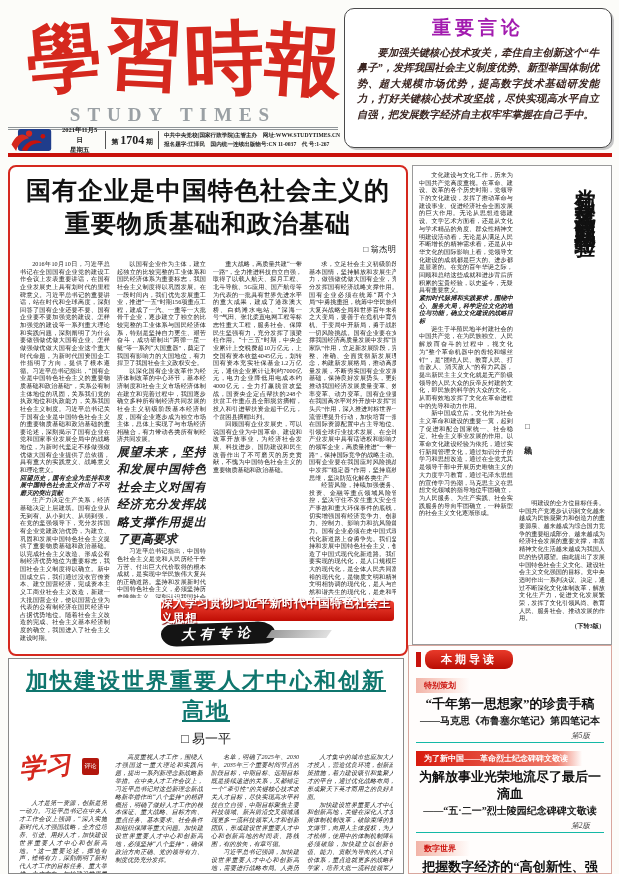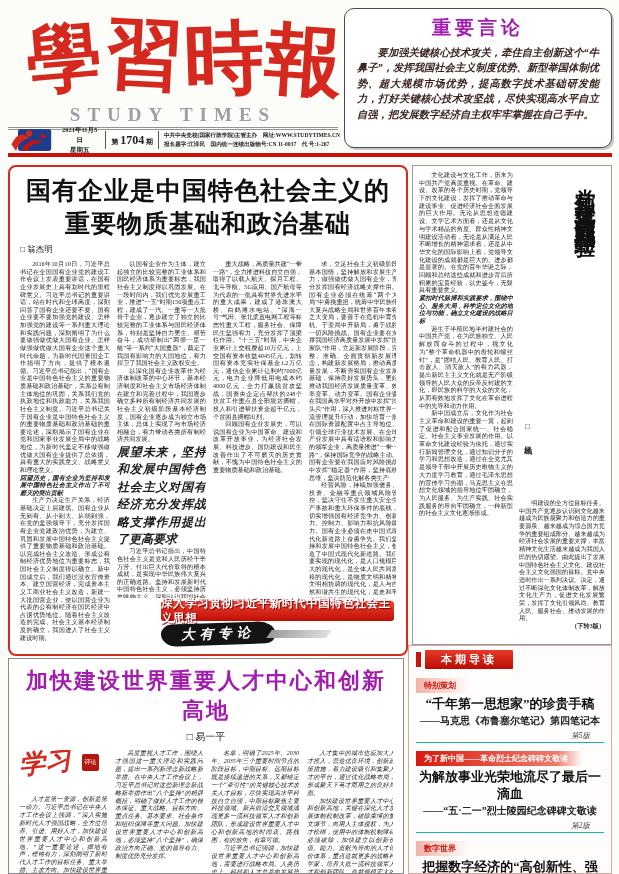--- a/index.html
+++ b/index.html
@@ -34,21 +34,21 @@
     box-shadow:2px 2px 0 #c7c7c7;padding:6px 12px 4px;box-sizing:border-box;}
   .qb-title{text-align:center;color:#a21caf;font-size:19px;font-weight:900;letter-spacing:4px;}
   .qb-body{margin-top:4px;font-size:10.3px;line-height:1.5;text-align:justify;
     text-indent:2em;color:#3a2420;font-weight:bold;font-style:italic;}
   
   .main-box{position:absolute;left:8px;top:165px;width:400px;height:491px;
     border:2px solid #d5281e;border-radius:8px;background:#fff;
     padding:8px 10px 6px;box-sizing:border-box;}
   .main-hl{text-align:center;font-size:25px;font-weight:900;line-height:1.3;
     letter-spacing:1px;color:#111;}
-  .main-by{text-align:left;font-size:8.5px;margin:4px 0 5px;color:#222;}
+  .main-by{text-align:right;font-size:8.5px;margin:4px 0 5px;color:#222;}
   .cols{display:flex;gap:7px;height:392px;overflow:hidden;}
   .col{width:90px;flex:0 0 auto;font-size:6.15px;line-height:1.24;text-align:justify;overflow:hidden;}
   .col p{margin:0;text-indent:2em;}
   .subhead{font-weight:900;margin:4px 0;text-indent:0 !important;font-style:italic;}
   .sub-big{font-size:12px;line-height:1.45;margin:6px 0;}
   .right-three{flex:1;display:flex;flex-direction:column;overflow:hidden;}
   .three-cols{display:flex;gap:7px;flex:1;overflow:hidden;}
   .three-cols .col{width:89px;}
   .jump{display:block;text-align:right;text-indent:0;font-weight:bold;}
   .banner-zone{height:52px;display:flex;flex-direction:column;align-items:flex-start;
@@ -75,41 +75,41 @@
     font-size:21px;font-weight:900;letter-spacing:4px;line-height:1;
     height:322px;align-self:flex-end;margin-right:10px;color:#111;}
   .ra-vby{position:absolute;left:2px;top:250px;writing-mode:vertical-rl;
     text-orientation:upright;font-size:8px;color:#222;}
   .ra-col2{margin-top:6px;flex:1;font-size:6.15px;line-height:1.25;
     text-align:justify;overflow:hidden;}
   .ra-col2 p{margin:0;text-indent:2em;}
   
   .bottom-box{position:absolute;left:8px;top:658px;width:396px;height:216px;
     border:1px solid #8a8a8a;background:#fff;padding:7px 10px;box-sizing:border-box;overflow:hidden;}
-  .bot-hl{text-align:center;font-size:22px;font-weight:900;letter-spacing:2px;color:#a21caf;}
-  .bot-by{text-align:center;font-size:10px;margin:4px 0 6px;}
+  .bot-hl{text-align:center;font-size:22px;font-weight:900;letter-spacing:2px;color:#0f766e;text-decoration:underline;}
+  .bot-by{text-align:center;font-size:13px;margin:4px 0 6px;}
   .bot-cols{display:flex;gap:8px;height:150px;overflow:hidden;}
   .bot-col{width:88px;flex:0 0 auto;font-size:6.1px;line-height:1.3;
     text-align:justify;font-style:italic;overflow:hidden;}
   .bot-col p{margin:0;text-indent:2em;}
   .xuexi-logo{width:86px;height:42px;position:relative;margin-bottom:4px;}
   .xuexi-main{font-size:26px;font-weight:900;color:#d5281e;font-style:italic;
     transform:rotate(-6deg);display:inline-block;line-height:1;}
   .xuexi-seal{position:absolute;right:6px;top:4px;width:17px;height:17px;
     background:#b3170d;color:#fff;font-size:6px;line-height:1.3;text-align:center;
     font-style:normal;display:flex;align-items:center;justify-content:center;
     border-radius:2px;}
   
   .digest{position:absolute;left:408px;top:645px;width:204px;height:229px;
     border:1px solid #d8a79e;background:#fffdfc;box-sizing:border-box;
     padding:4px 7px;overflow:hidden;}
   .dg-head{display:flex;align-items:center;gap:4px;margin-bottom:5px;}
   .dg-stripe{width:5px;height:15px;background:#c8120c;}
   .dg-tab{background:linear-gradient(180deg,#e83a2a,#b90d03);color:#fff;
-    font-weight:900;font-size:11px;letter-spacing:3px;padding:2px 16px;border-radius:1px;}
+    font-weight:900;font-size:11px;letter-spacing:3px;padding:2px 16px;border-radius:8px;}
   .dg-item{margin-bottom:4px;}
   .dg-tag{display:inline-block;font-size:8px;font-weight:900;padding:2px 14px 2px 8px;
     margin-bottom:3px;}
   .tag-light{color:#cc1510;background:linear-gradient(90deg,#f2b4a8,#fbe0d9 60%,rgba(251,224,217,0));}
   .tag-solid{color:#fff;background:linear-gradient(90deg,#d81b0e,#ef7b6a 85%,rgba(239,123,106,0));}
   .dg-title{font-size:13px;font-weight:900;text-align:center;line-height:1.25;color:#111;}
   .dg-sub{font-size:10px;font-weight:bold;text-align:center;margin-top:2px;color:#222;}
   .dg-page{text-align:right;font-size:7.5px;color:#444;border-bottom:1px solid #14b8a6;
     padding:1px 14px 1px 0;margin-top:2px;font-style:italic;}
 </style>

